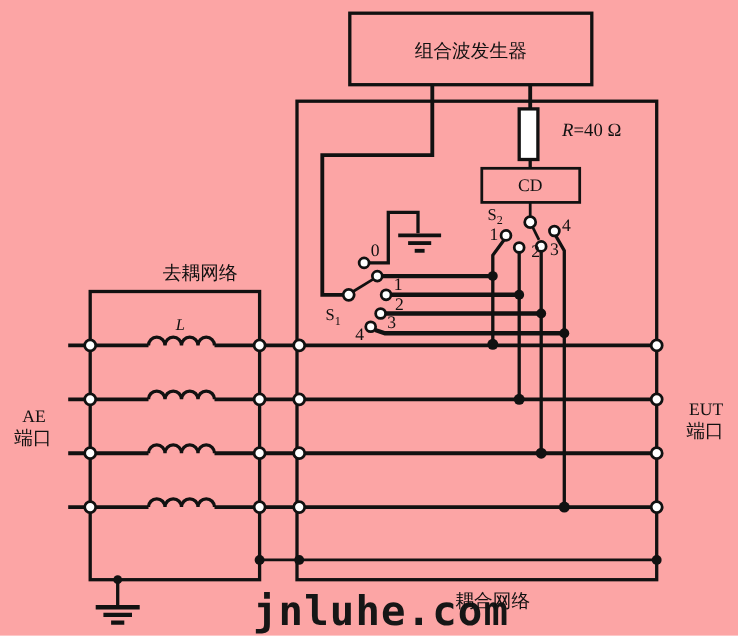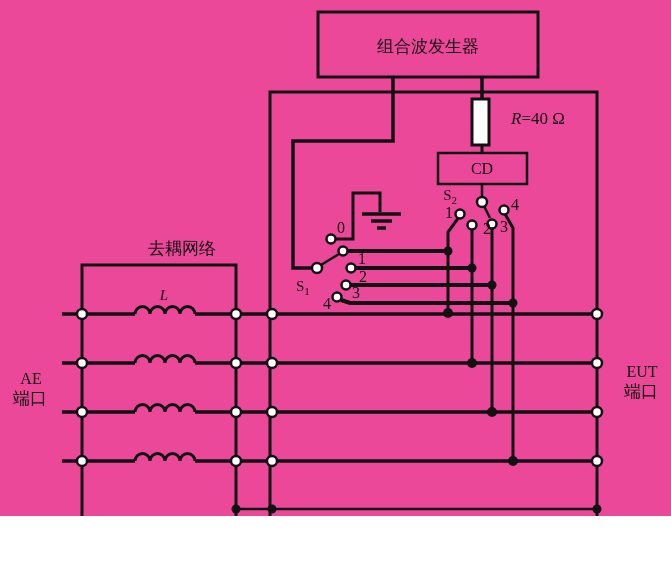--- a/index.html
+++ b/index.html
@@ -1,16 +1,16 @@
 <!DOCTYPE html>
 <html><head>
 <meta charset="utf-8">
 <style>
   html,body{margin:0;padding:0;background:#ffffff;}
-  .stage{position:relative;width:671px;height:516px;background:#ec4899;overflow:hidden;
+  .stage{position:relative;width:671px;height:578px;background:#fca5a5;overflow:hidden;
          font-family:"Liberation Serif","DejaVu Serif",serif;}
   svg{display:block;}
   text{fill:#111;}
   .cjk{font-size:17px;}
   .num{font-size:16px;}
   .wm{font-family:"DejaVu Sans Mono","Liberation Mono",monospace;font-weight:bold;font-size:37px;fill:#161616;letter-spacing:1px;}
 </style>
 </head>
 <body>
 

